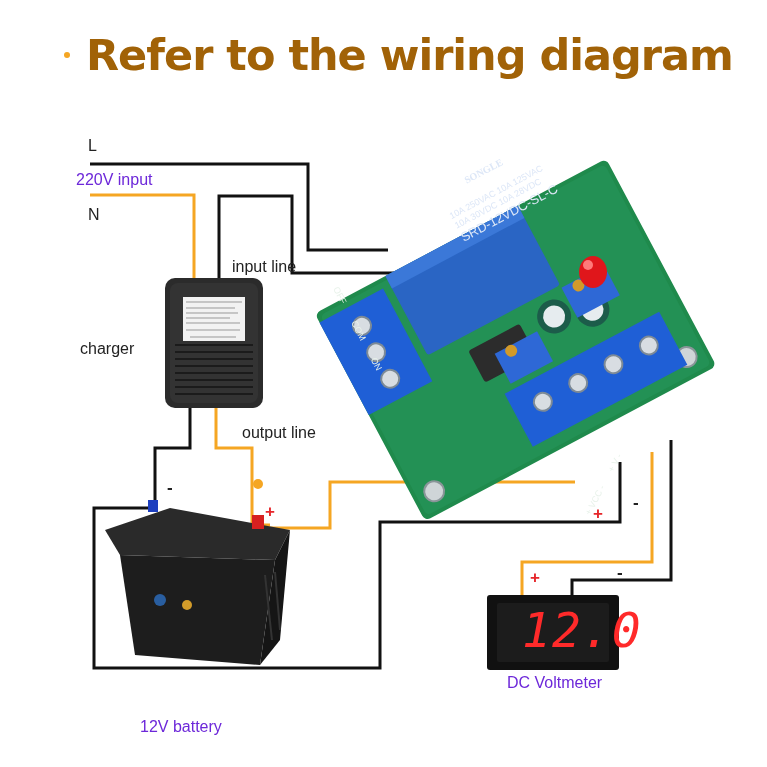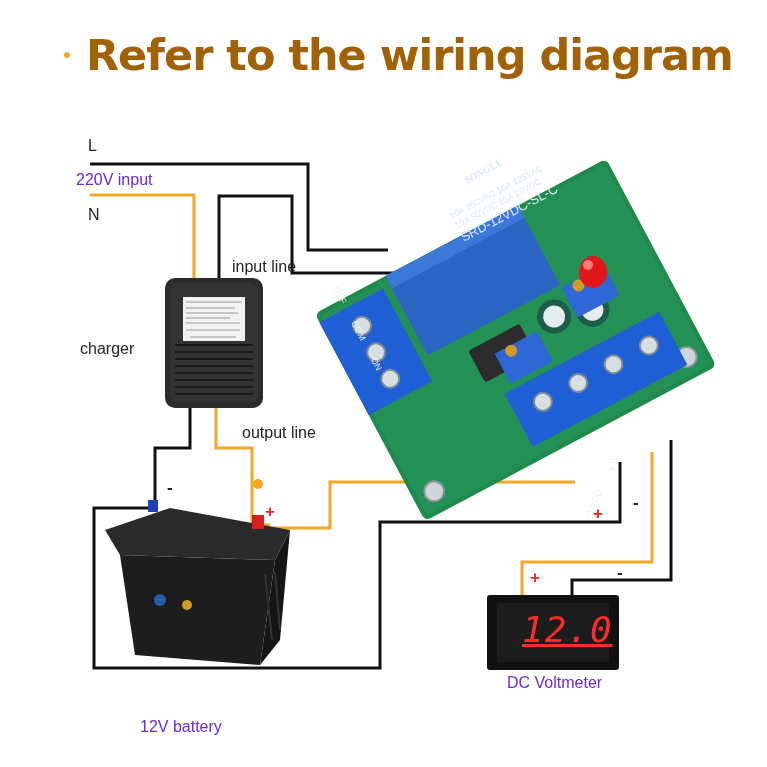--- a/index.html
+++ b/index.html
@@ -167,13 +167,13 @@
 
 <div style="position:absolute; left:583px; top:512px; transform:rotate(-62deg); transform-origin:left top; color:#e8f2ea; font-size:9px; white-space:nowrap;">
   <span>+</span>
   <span>VCC</span>
   <span style="margin-right:14px;">-</span>
   <span>+</span>
   <span>V</span>
   <span>-</span>
 </div>
 
-<div style="position:absolute; left:522px; top:608px; width:80px; text-align:center; color:#ff2a2a; font-family:'DejaVu Sans Mono', monospace; font-size:36px; font-style:italic; letter-spacing:1px; line-height:44px;text-decoration:underline;">12.0</div>
+<div style="position:absolute; left:522px; top:608px; width:80px; text-align:center; color:#ff2a2a; font-family:'DejaVu Sans Mono', monospace; font-size:48px; font-style:italic; letter-spacing:1px; line-height:44px;">12.0</div>
 
 </body></html>

